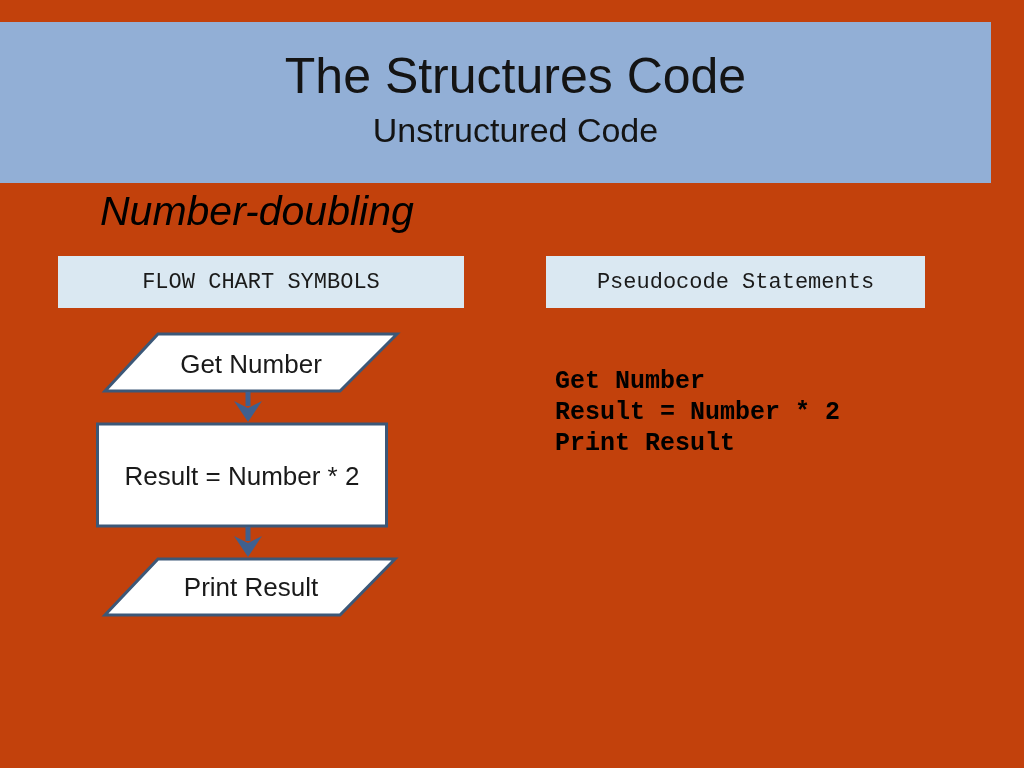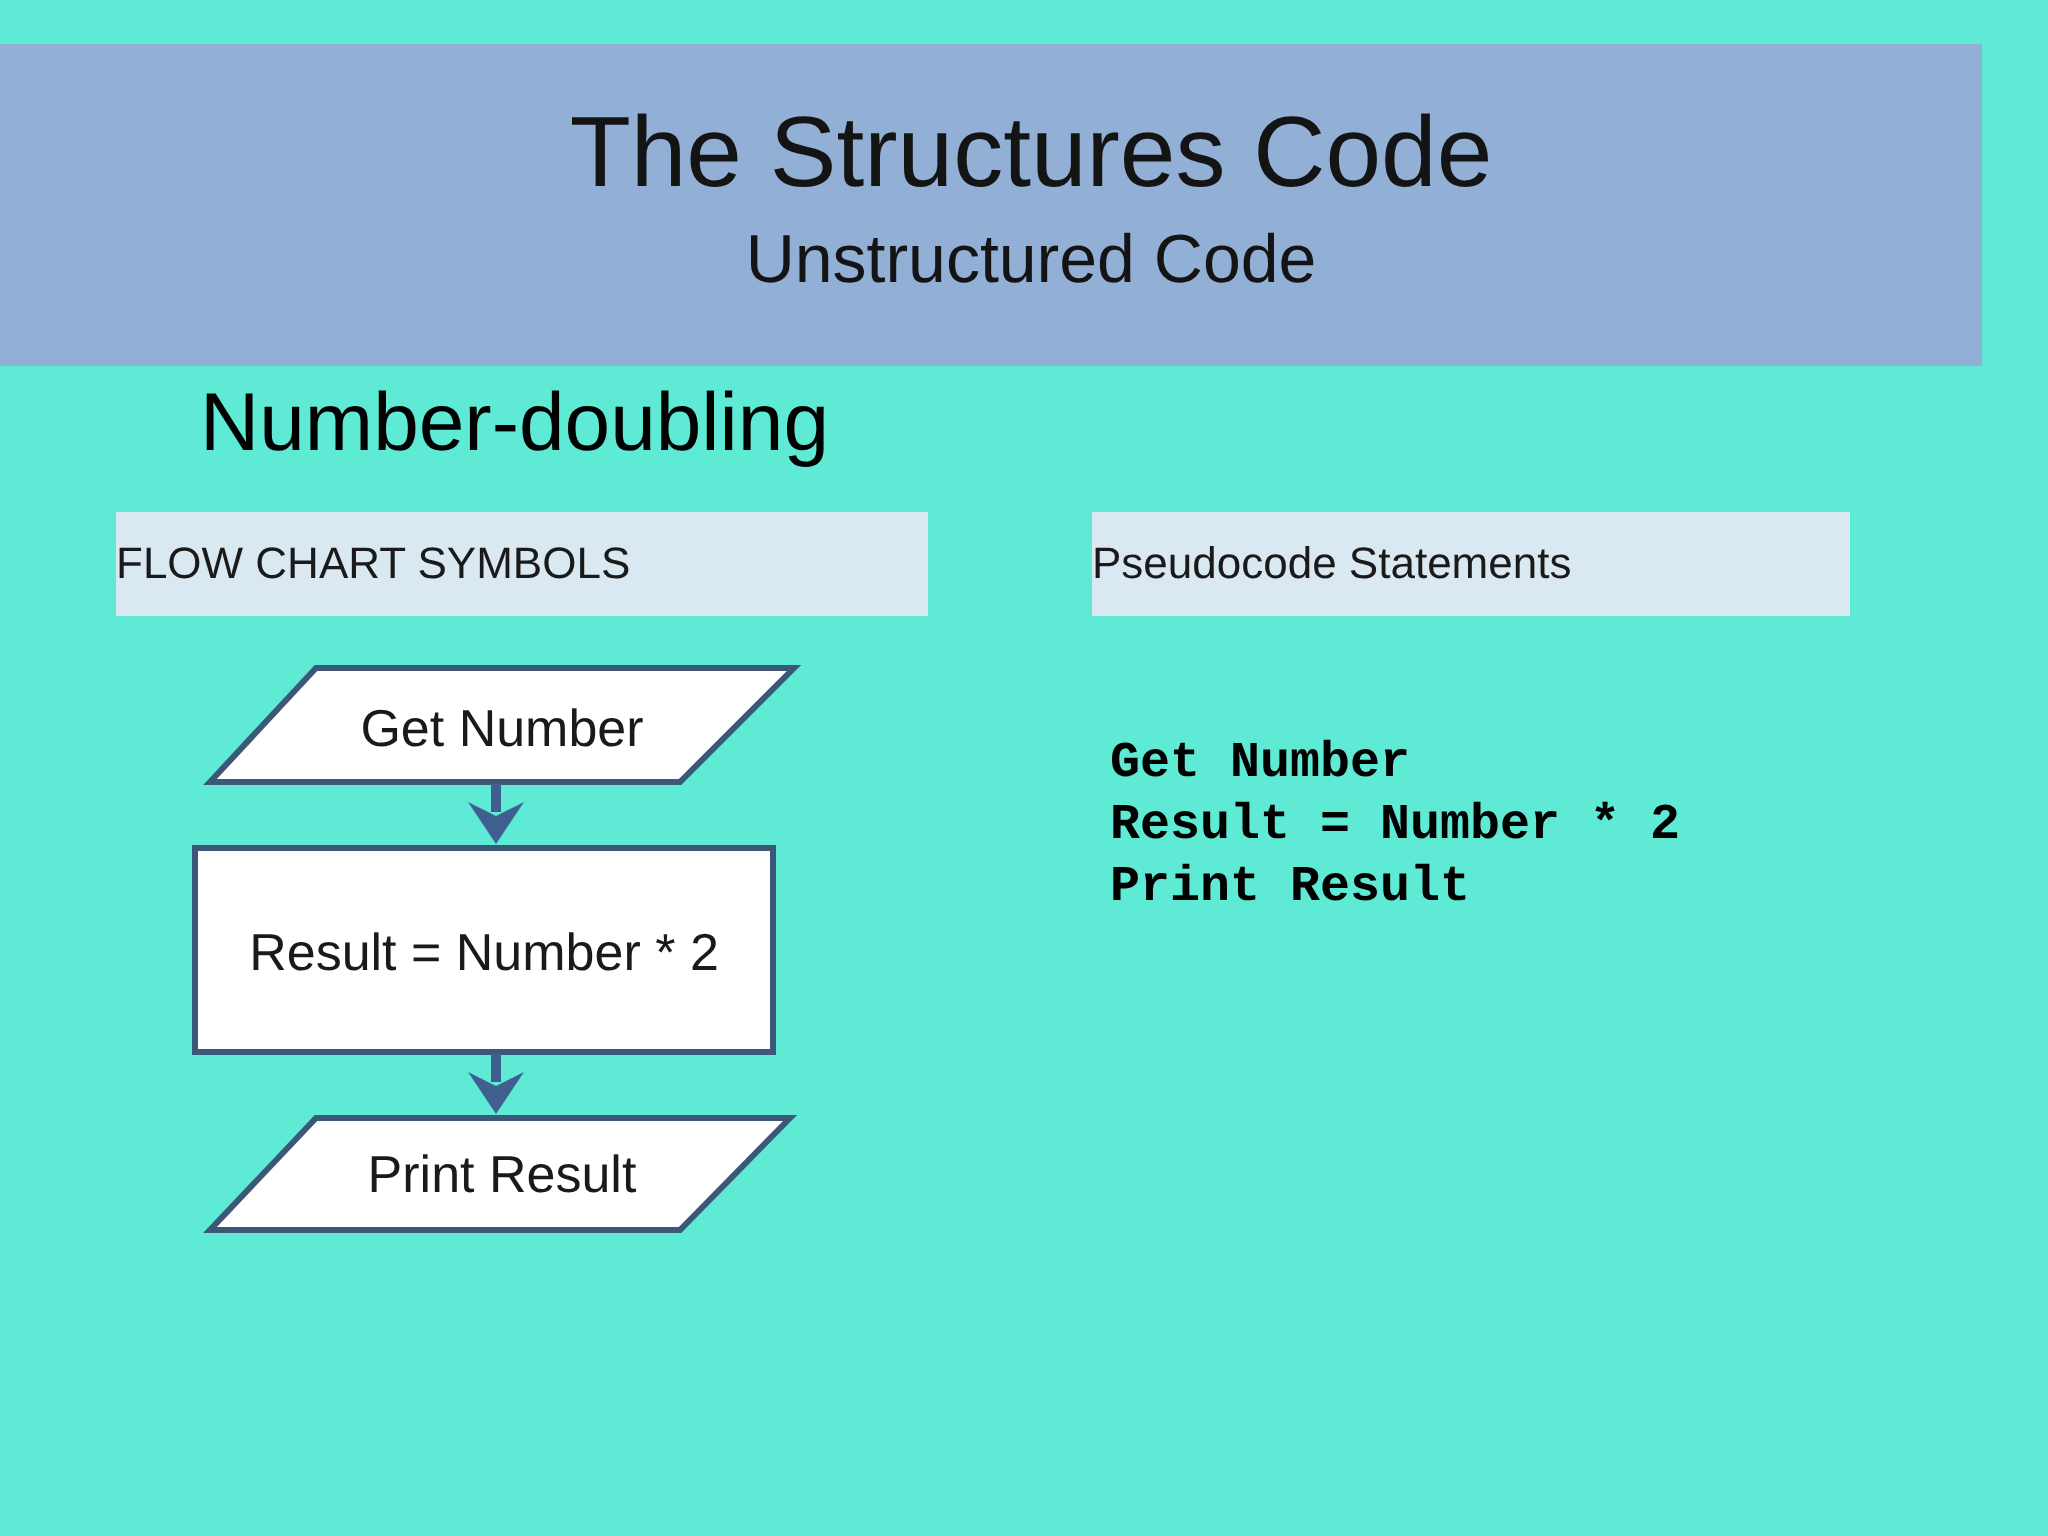--- a/index.html
+++ b/index.html
@@ -1,20 +1,20 @@
 <!DOCTYPE html>
 <html><head>
 <meta charset="utf-8">
 <style>
   html, body { margin: 0; padding: 0; background: #ffffff; }
   .slide {
     position: relative;
     width: 1024px;
     height: 768px;
-    background: #5eead4;
+    background: #c2410c;
     overflow: hidden;
     font-family: "Liberation Sans", sans-serif;
     color: #1a1a1a;
   }
 
   
   .title-band {
     position: absolute;
     left: 0; top: 22px;
     width: 991px; height: 161px;
@@ -38,33 +38,35 @@
     color: #141414;
   }
 
   
   .heading {
     position: absolute;
     left: 100px; top: 186px;
     font-size: 41px;
     line-height: 50px;
     color: #000000;
+    font-style: italic;
   }
 
   
   .col-header {
     position: absolute;
     top: 256px;
     height: 52px;
     background: #DAE8F2;
     display: flex;
     align-items: center;
-    justify-content: flex-start;
+    justify-content: center;
     font-size: 22px;
     color: #1a1a1a;
+    font-family: Liberation Mono, monospace;
   }
   .col-header.left  { left: 58px;  width: 406px; }
   .col-header.right { left: 546px; width: 379px; }
 
   
   .flowchart-svg {
     position: absolute;
     left: 0; top: 0;
     width: 1024px; height: 768px;
   }

